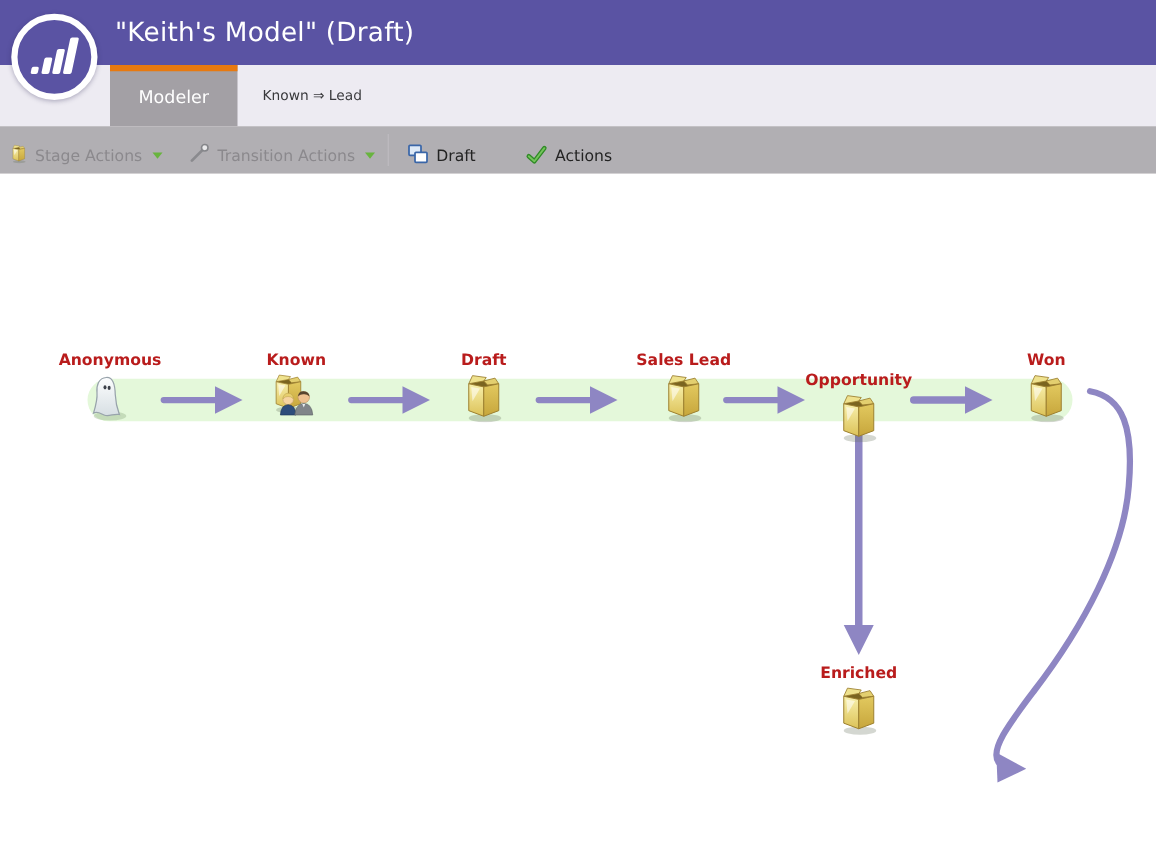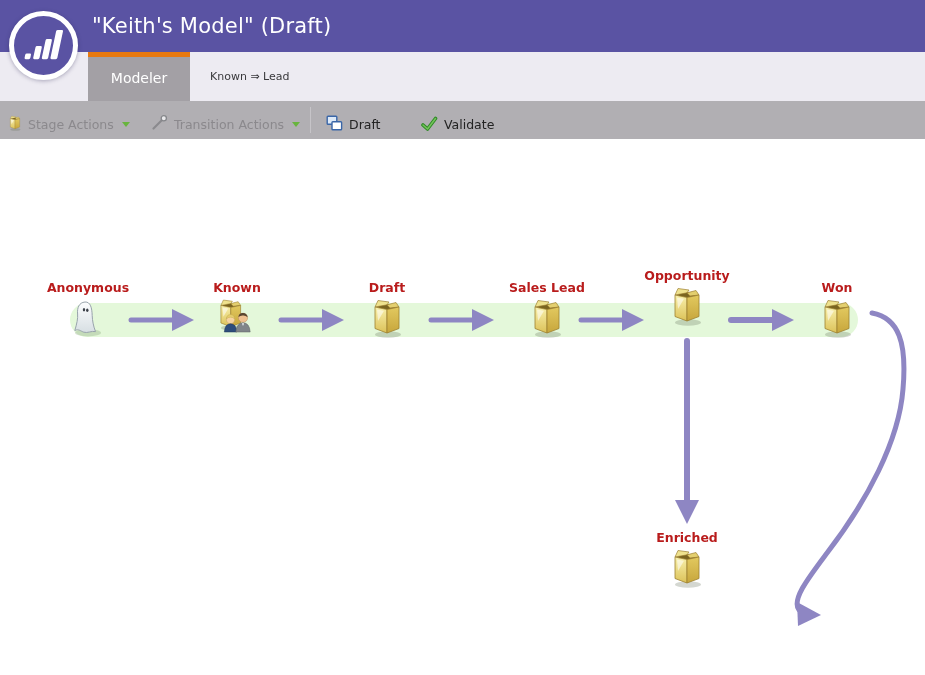--- a/index.html
+++ b/index.html
@@ -133,21 +133,21 @@
       <span>Draft</span>
     </div>
 
     <div class="tbtn" style="left:420px">
       <span>
         <svg width="18" height="17" viewBox="0 0 18 17">
           <path d="M3 10 L7.5 14 L15.5 3.5" fill="none" stroke="#2f8a26" stroke-width="3.6" stroke-linecap="round" stroke-linejoin="round"></path>
           <path d="M3 10 L7.5 14 L15.5 3.5" fill="none" stroke="#74c45b" stroke-width="1.5" stroke-linecap="round" stroke-linejoin="round"></path>
         </svg>
       </span>
-      <span>Validate</span>
+      <span>Actions</span>
     </div>
   </div>
 
   <div class="canvas"></div>
   <div class="band"></div>
 
   <svg class="connectors" viewBox="0 0 925 675">
     <g fill="#8e86c3" stroke="#8e86c3">
 
       <g>
@@ -225,21 +225,21 @@
 
   <div class="stage" style="left:487px; top:280px">
     <div class="stage-label">Sales Lead</div>
     <span class="stage-icon">
       <svg width="36" height="40" viewBox="0 0 36 40">
           <use href="#sym-box"></use>
         </svg>
     </span>
   </div>
 
-  <div class="stage" style="left:627px; top:268px">
+  <div class="stage" style="left:627px; top:296px">
     <div class="stage-label">Opportunity</div>
     <span class="stage-icon">
       <svg width="36" height="40" viewBox="0 0 36 40">
           <use href="#sym-box"></use>
         </svg>
     </span>
   </div>
 
   <div class="stage" style="left:777px; top:280px">
     <div class="stage-label">Won</div>

